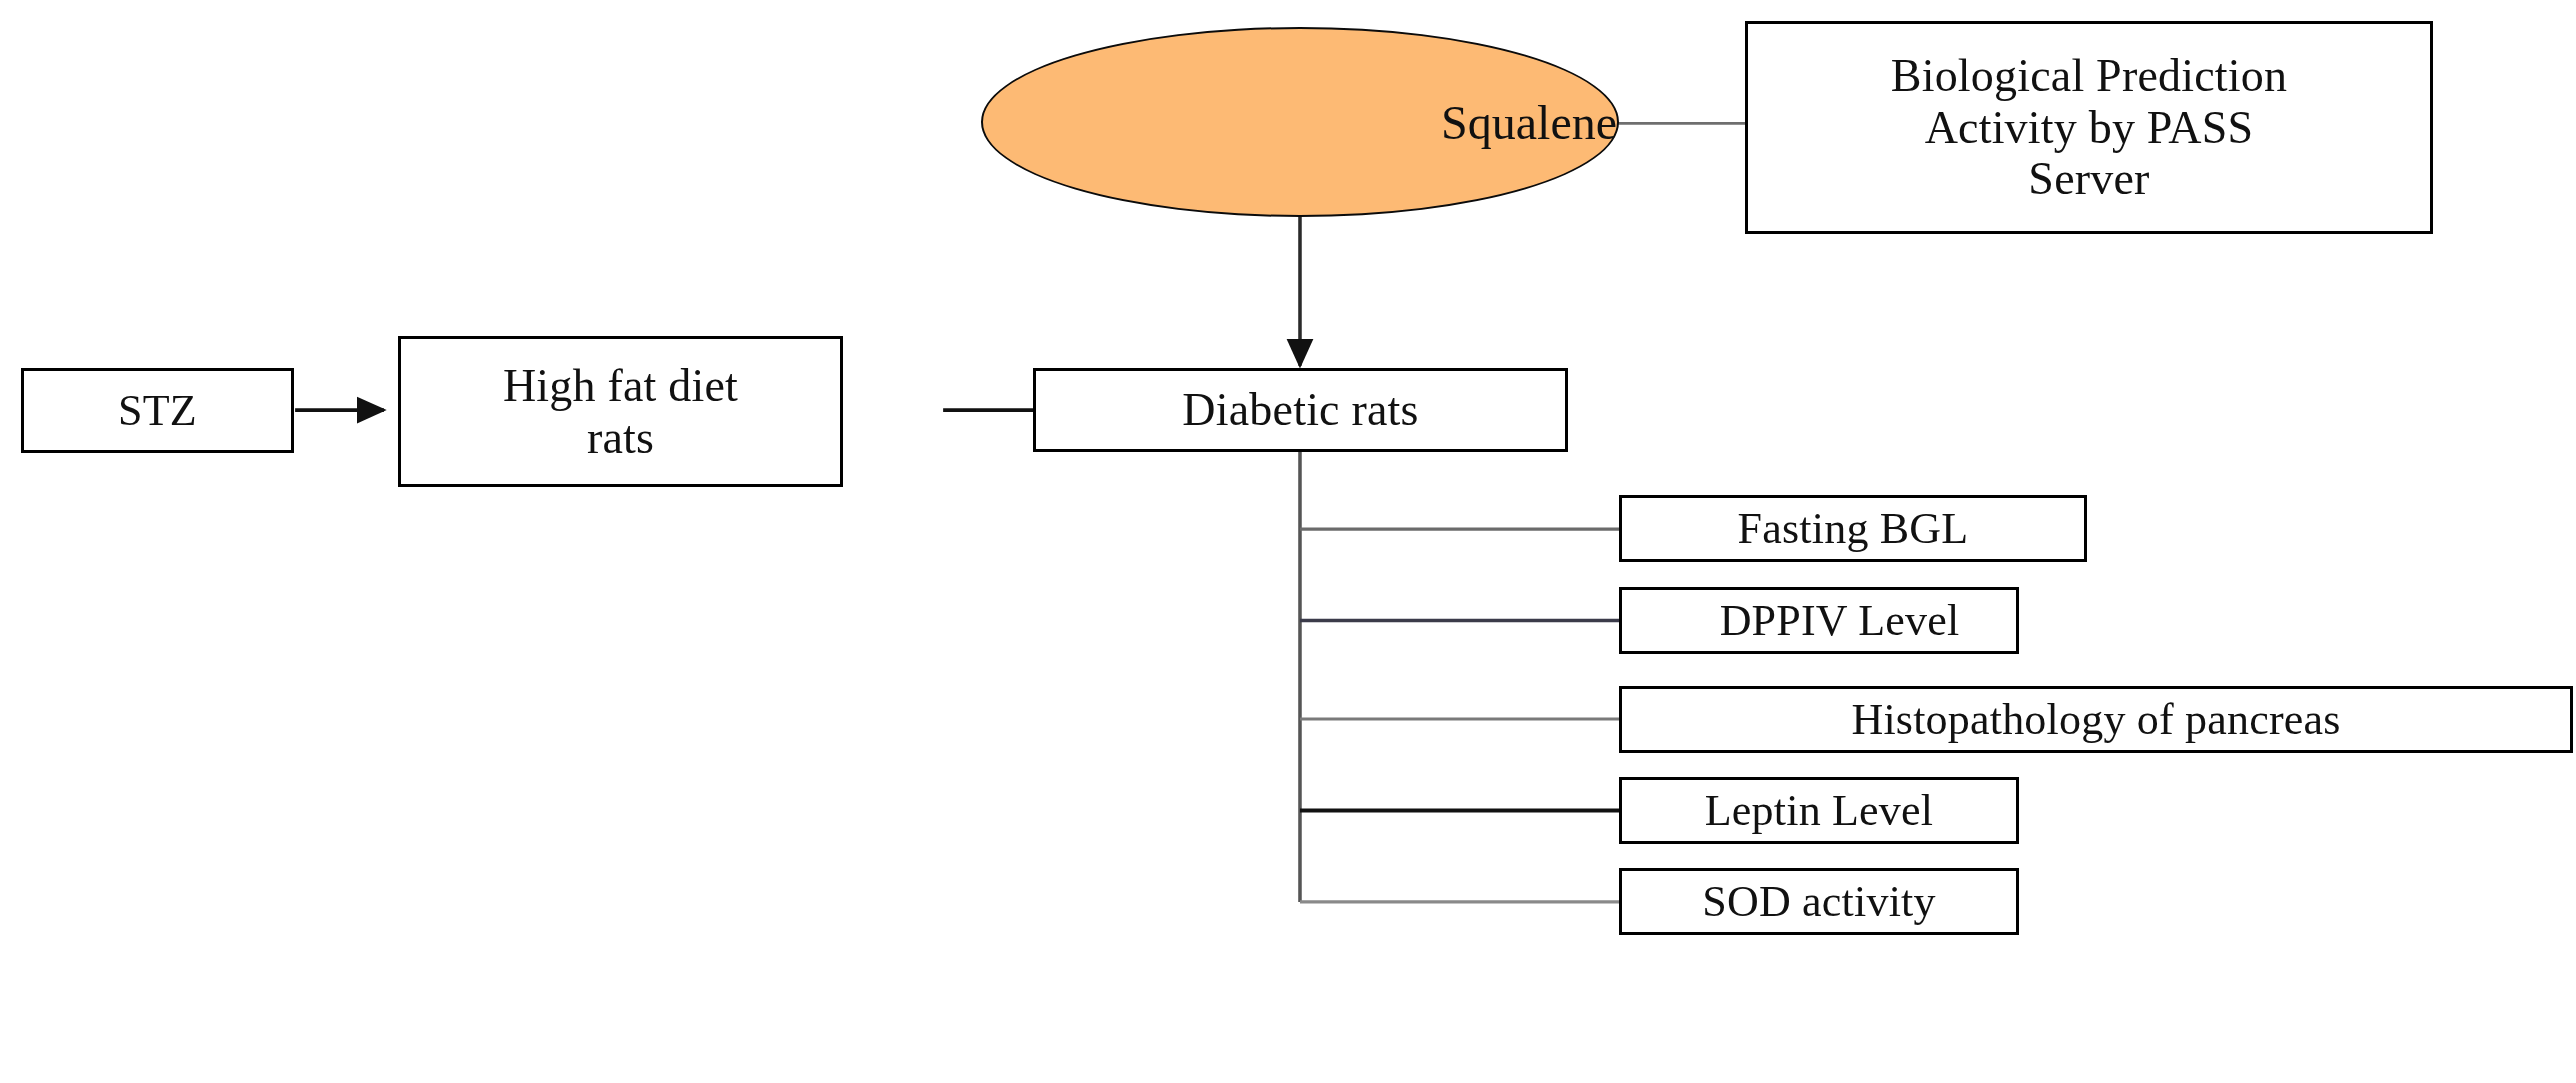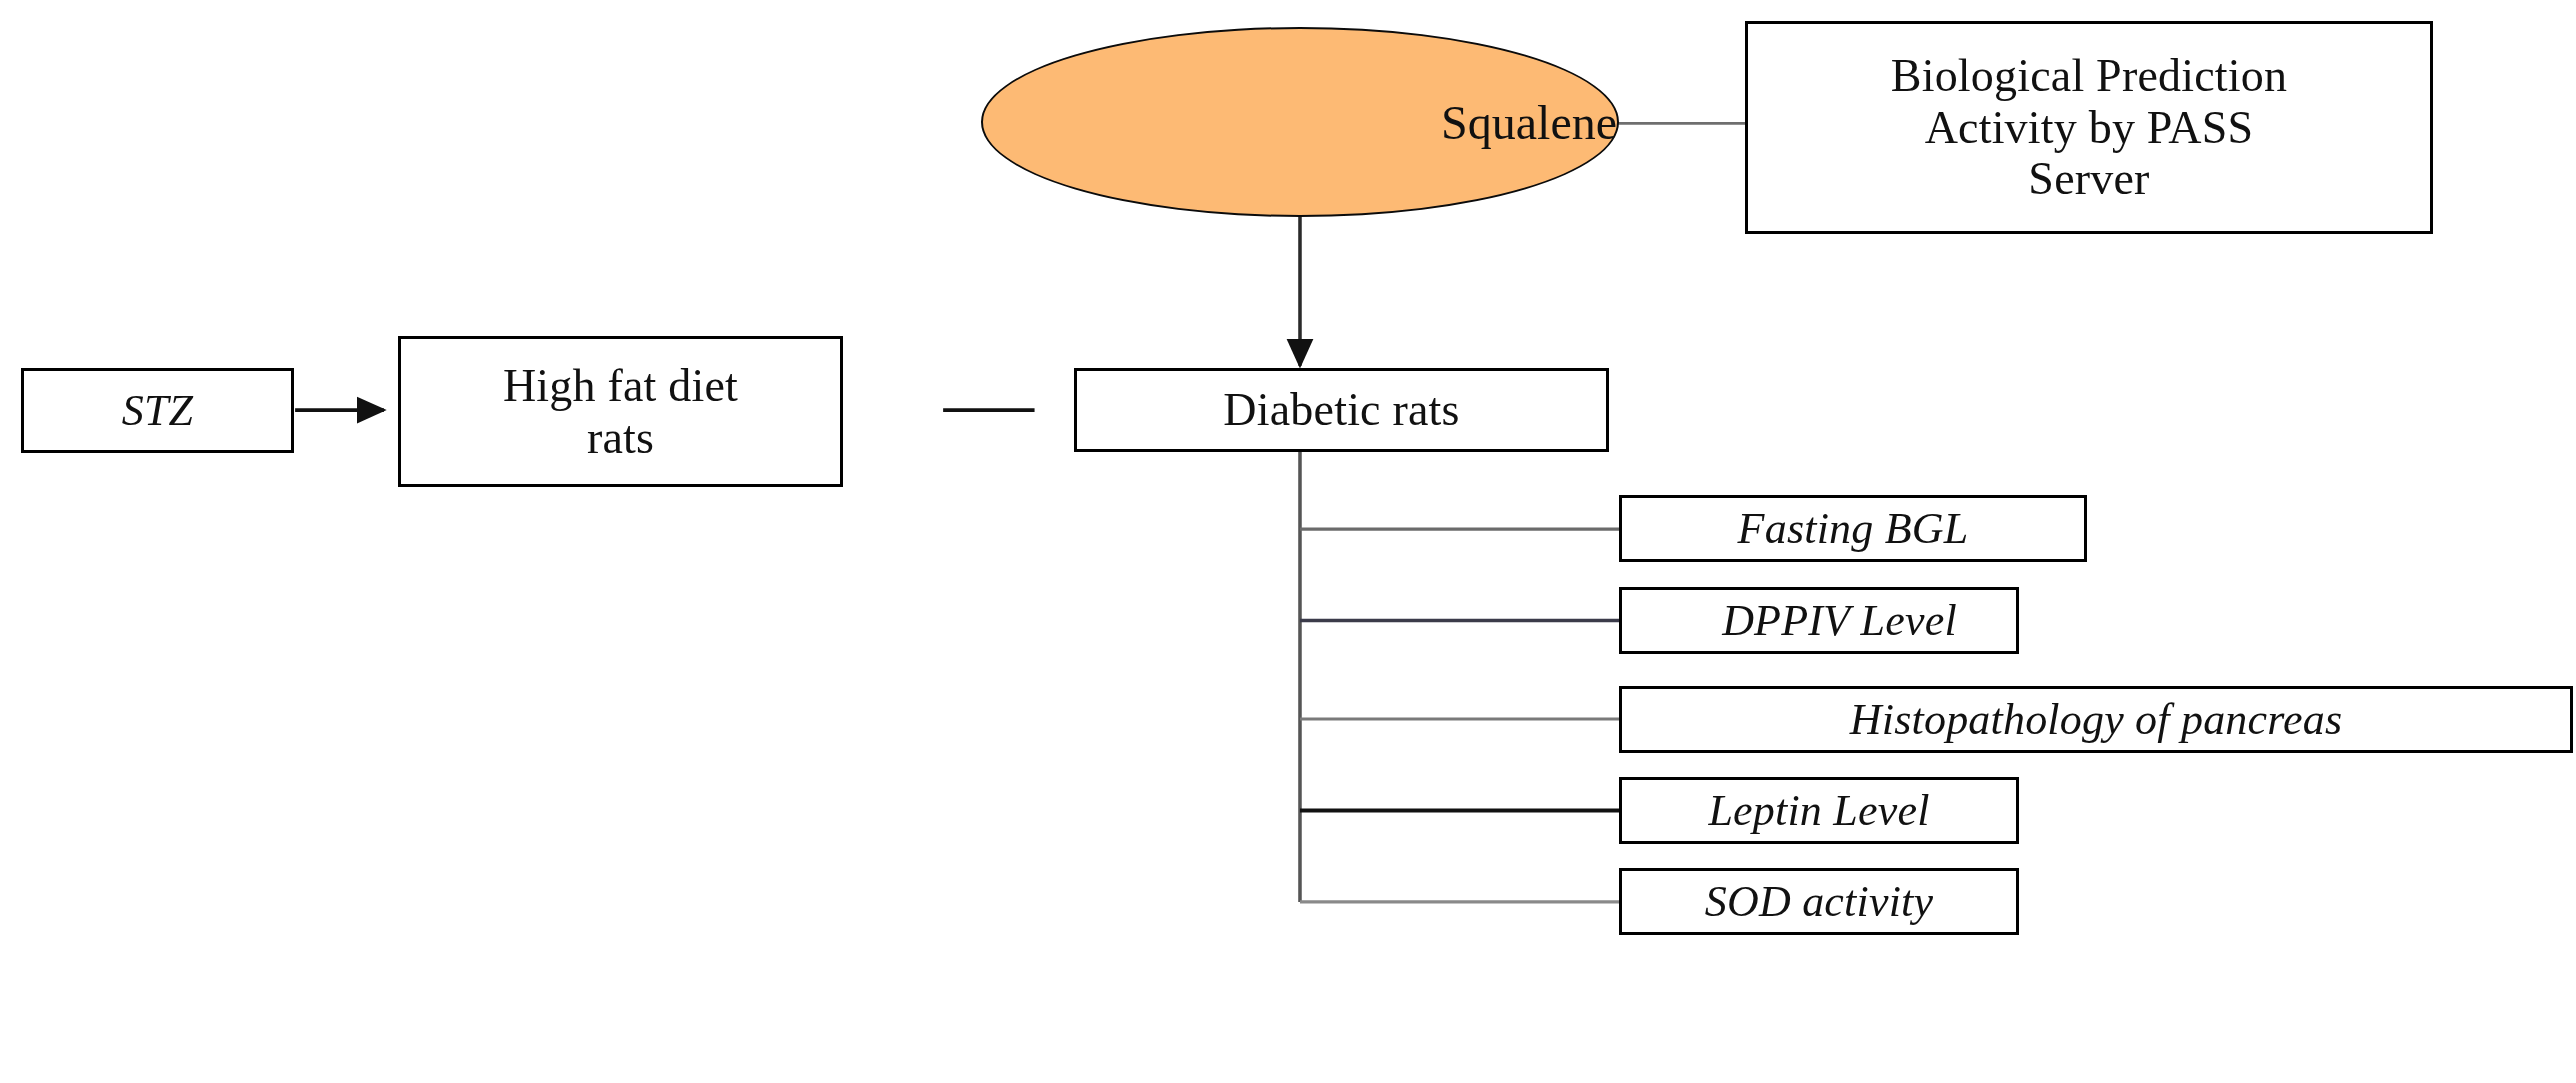--- a/index.html
+++ b/index.html
@@ -44,21 +44,21 @@
     border: 2.7px solid #0b0b0b;
     border-radius: 50%;
     display: flex;
     align-items: center;
     justify-content: flex-end;
     text-align: center;
     color: #111111;
   }
   .t-xl { font-size: 48px; }
   .t-lg { font-size: 46px; }
-  .t-md { font-size: 44px; font-style: italic; }
+  .t-md { font-size: 44px; }
   .node-label { display: block; white-space: pre-line; }
 </style>
 </head>
 <body>
 
 <div id="diagram-root">
 
   <svg id="diagram-svg" viewBox="0 0 2901 1220" xmlns="http://www.w3.org/2000/svg">
     <defs>
       <marker id="arrowhead" markerWidth="9" markerHeight="9" refX="7.6" refY="4.5" orient="auto" markerUnits="strokeWidth">
@@ -95,21 +95,21 @@
   <div class="node-ellipse t-xl" style="left:981px; top:27px; width:638px; height:190px;">
     <span class="node-label">Squalene</span>
   </div>
 
   <div class="node-box t-lg" style="left:1745px; top:21px; width:688px; height:213px;">
     <span class="node-label">Biological Prediction
 Activity by PASS
 Server</span>
   </div>
 
-  <div class="node-box t-lg" style="left:1033px; top:368px; width:535px; height:84px;margin-left:41px;">
+  <div class="node-box t-lg" style="left:1033px; top:368px; width:535px; height:84px;">
     <span class="node-label">Diabetic rats</span>
   </div>
 
   <div class="node-box t-md" style="left:1619px; top:495px; width:468px; height:67px;">
     <span class="node-label">Fasting BGL</span>
   </div>
 
   <div class="node-box t-md" style="left:1619px; top:587px; width:400px; height:67px;padding-left:41px;">
     <span class="node-label">DPPIV Level</span>
   </div>

